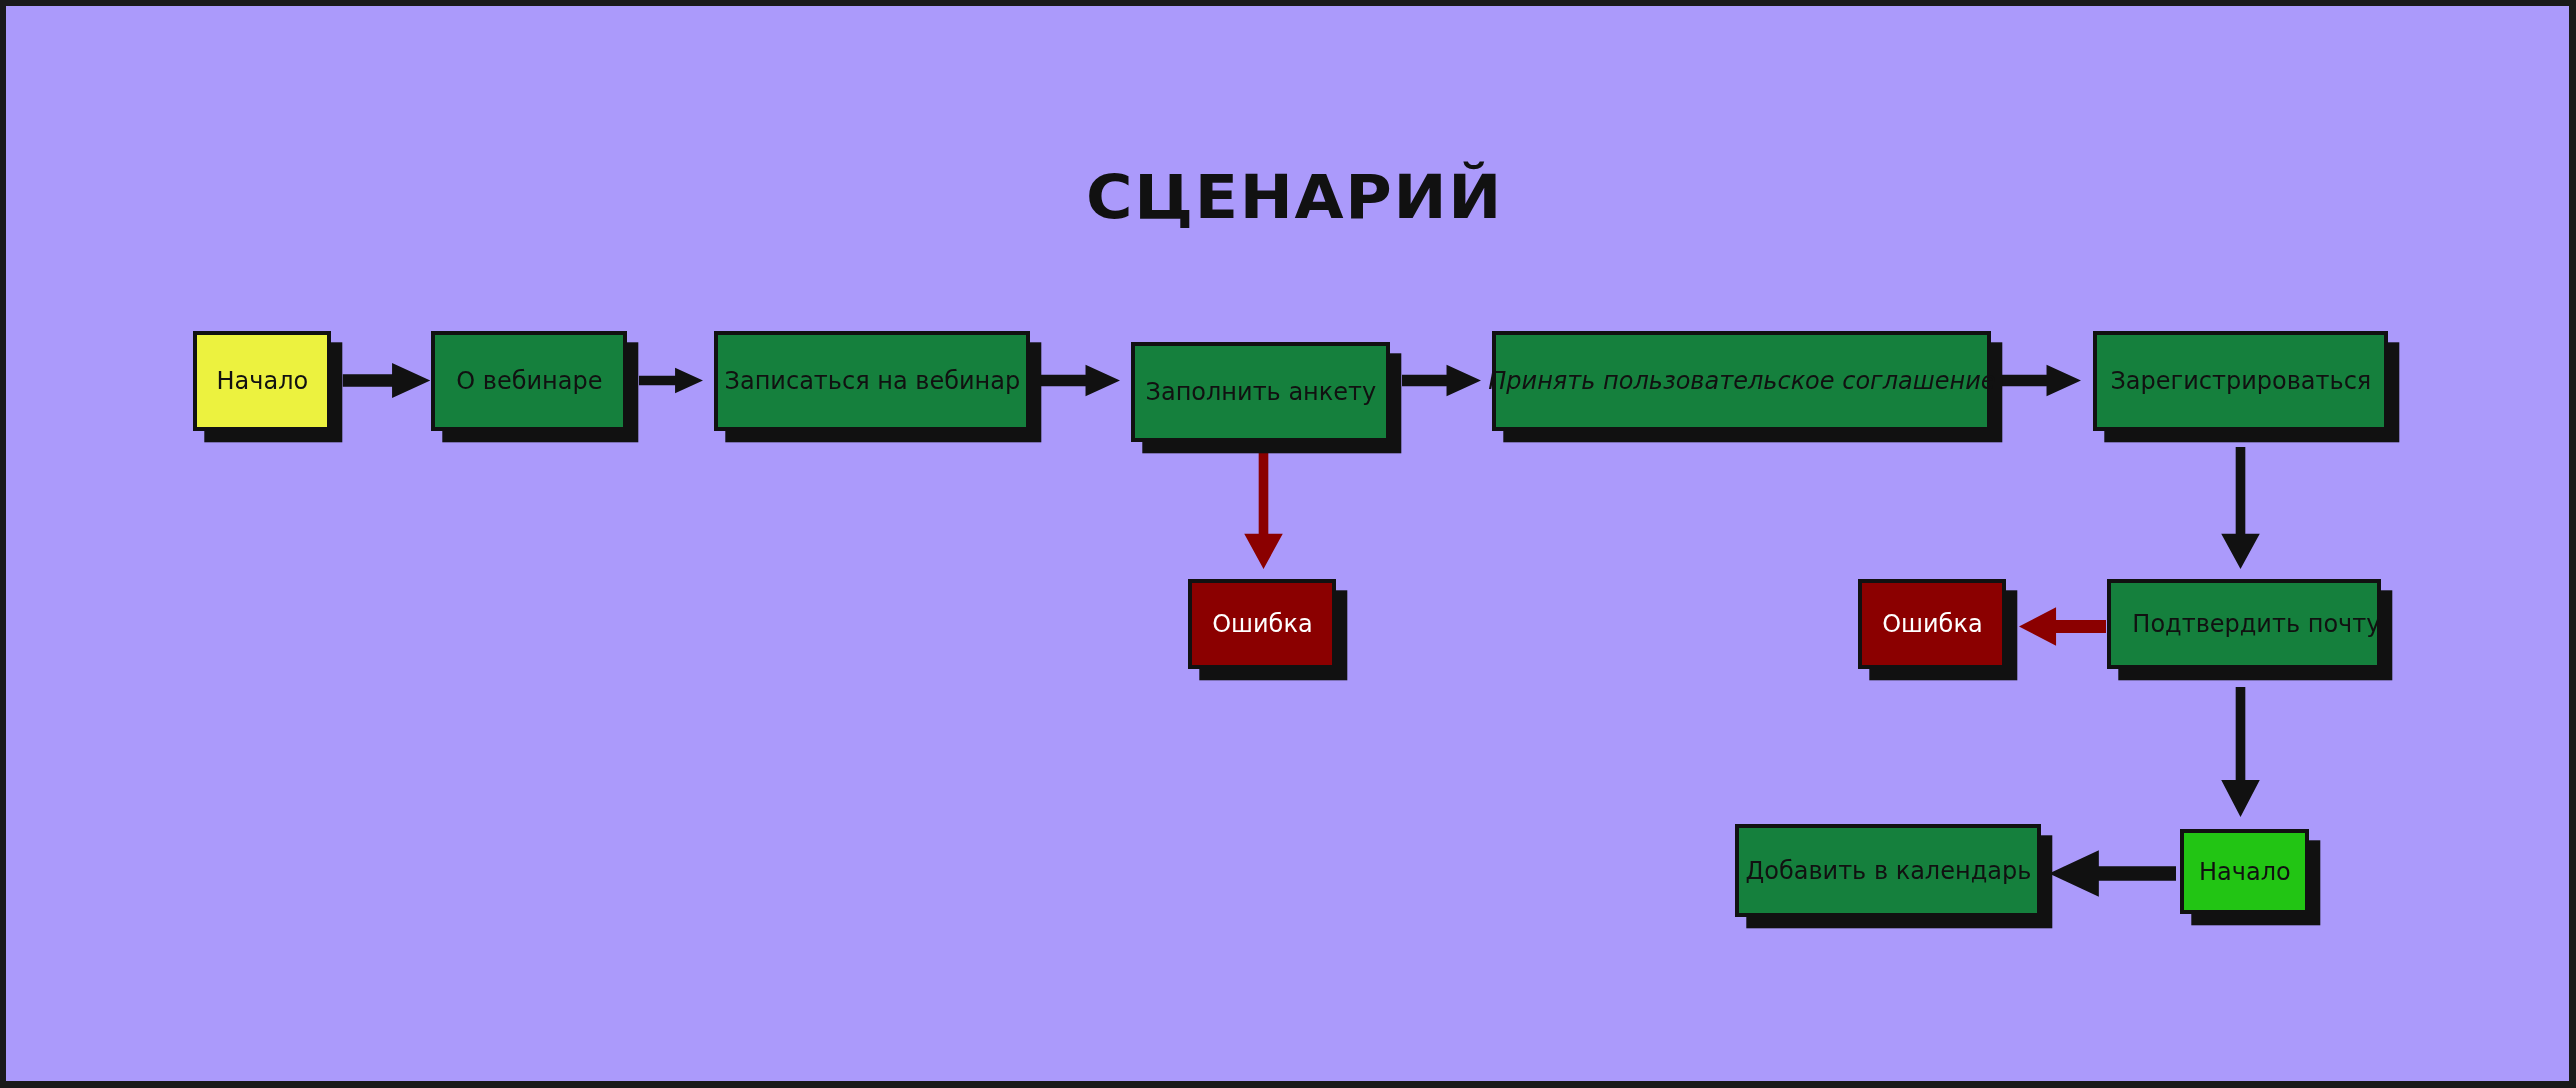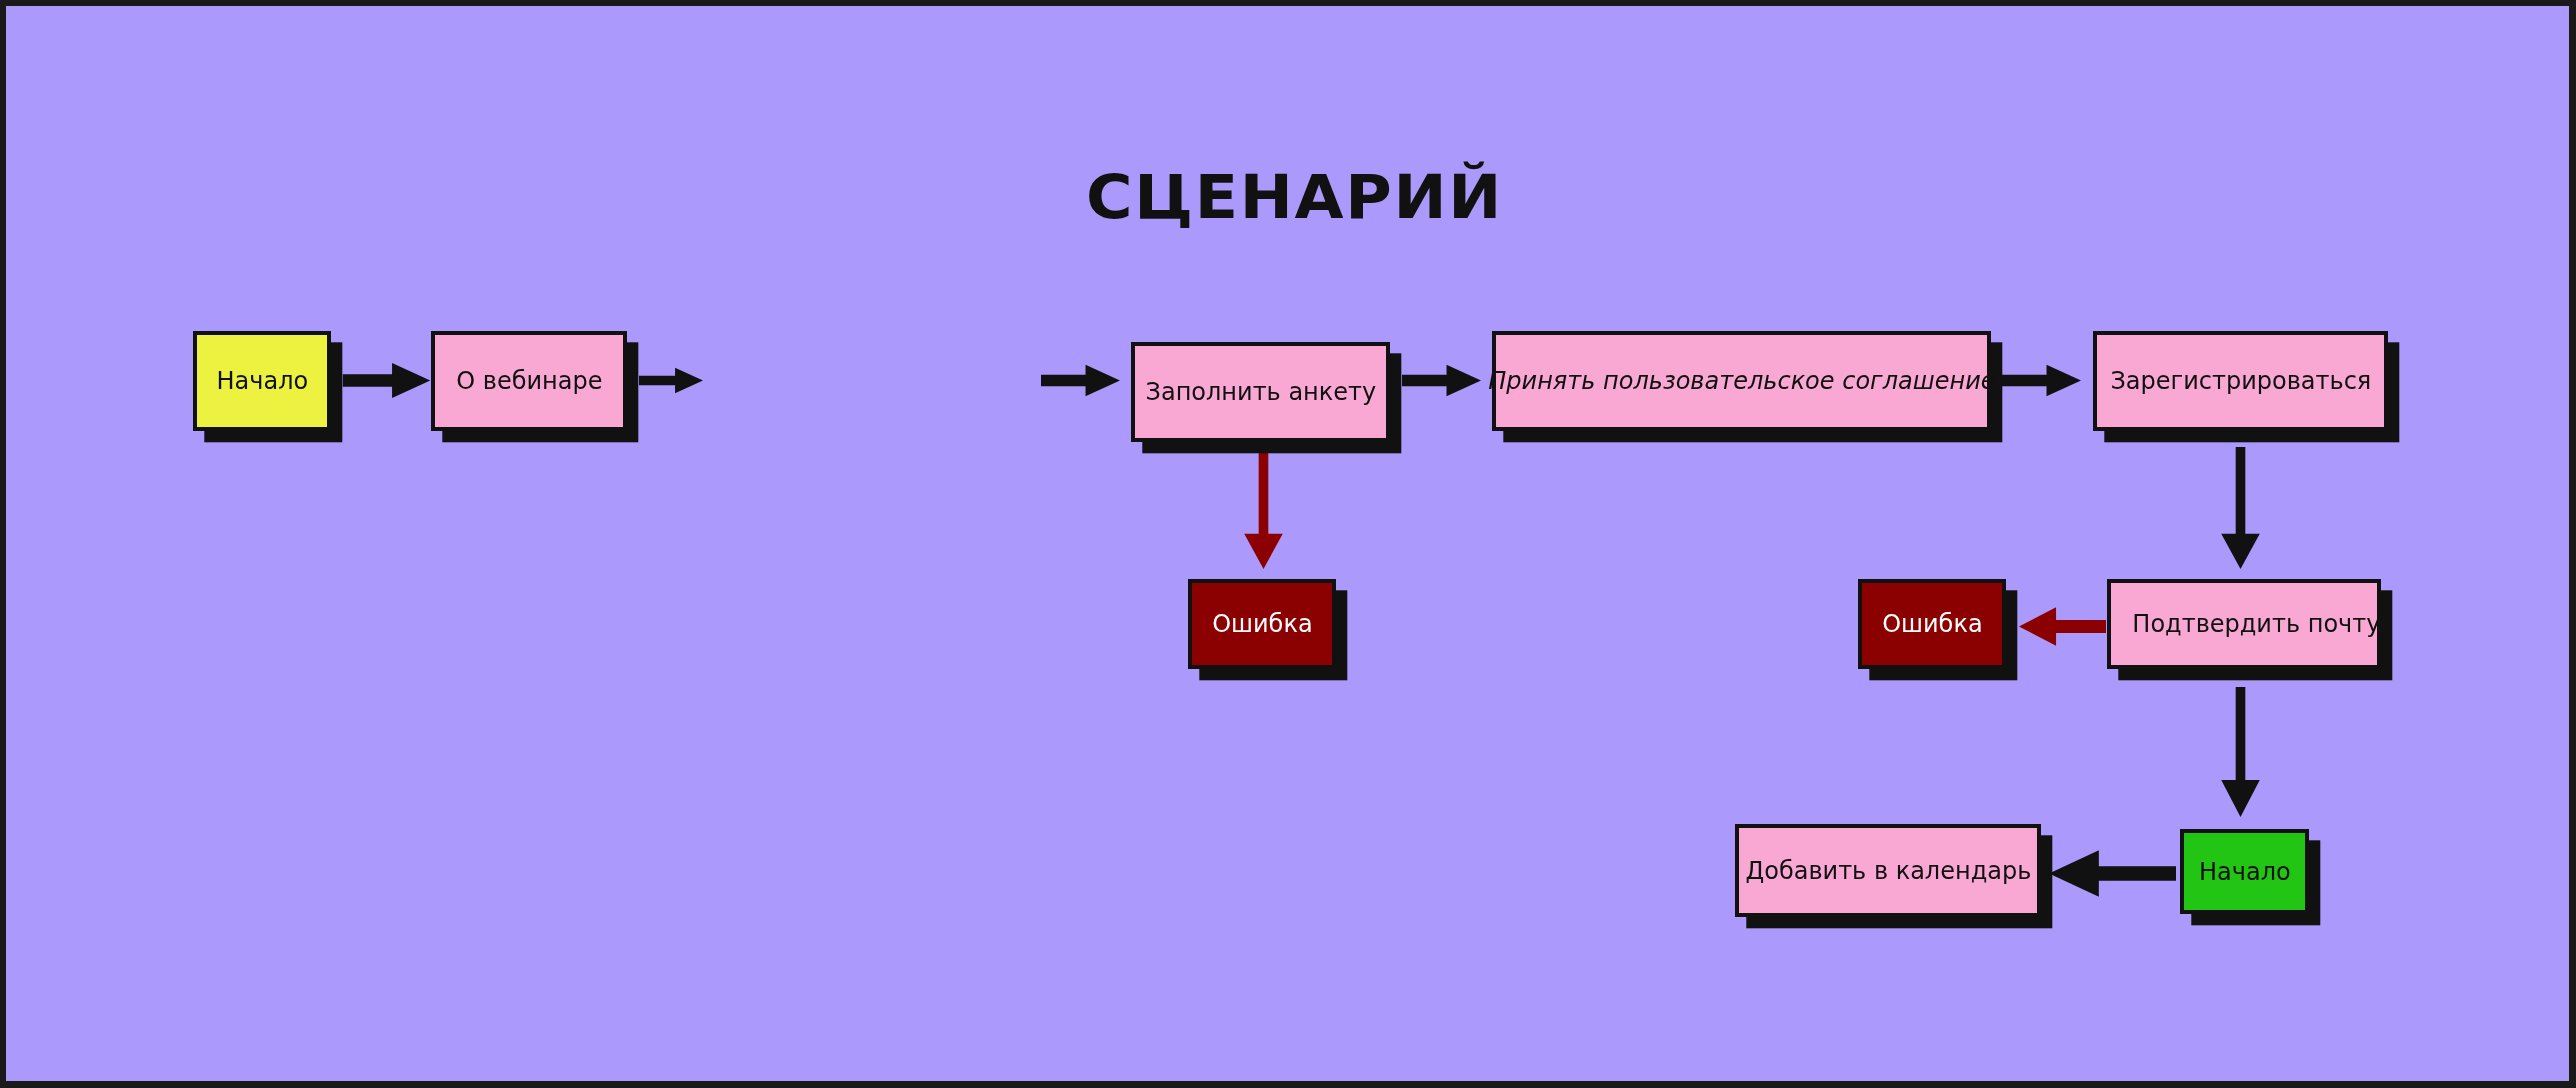--- a/index.html
+++ b/index.html
@@ -49,21 +49,21 @@
     justify-content: center;
     color: #111111;
     font-size: 24px;
     line-height: 1.1;
     white-space: nowrap;
     padding: 0 8px;
   }
   .node-label {
     display: block;
   }
-  .n-process { background: #f9a8d4; }
+  .n-process { background: #15803d; }
   .n-start   { background: #ECF23F; }
   .n-error   { background: #8B0000; color: #FFFFFF; }
   .n-success { background: #22C514; }
 
   
   .arrow { position: absolute; }
   .arrow svg { display: block; }
 </style>
 </head>
 <body>
@@ -130,20 +130,23 @@
     </div>
 
     <div class="node n-start" style="left:187px; top:325px; width:138px; height:100px;">
       <span class="node-label">Начало</span>
     </div>
 
     <div class="node n-process" style="left:425px; top:325px; width:196px; height:100px;">
       <span class="node-label">О вебинаре</span>
     </div>
 
+    <div class="node n-process" style="left:708px; top:325px; width:316px; height:100px;">
+      <span class="node-label">Записаться на вебинар</span>
+    </div>
 
     <div class="node n-process" style="left:1125px; top:325px; width:259px; height:100px;margin-top:11px;">
       <span class="node-label">Заполнить анкету</span>
     </div>
 
     <div class="node n-process" style="left:1486px; top:325px; width:499px; height:100px;font-style:italic;">
       <span class="node-label">Принять пользовательское соглашение</span>
     </div>
 
     <div class="node n-process" style="left:2087px; top:325px; width:295px; height:100px;">

